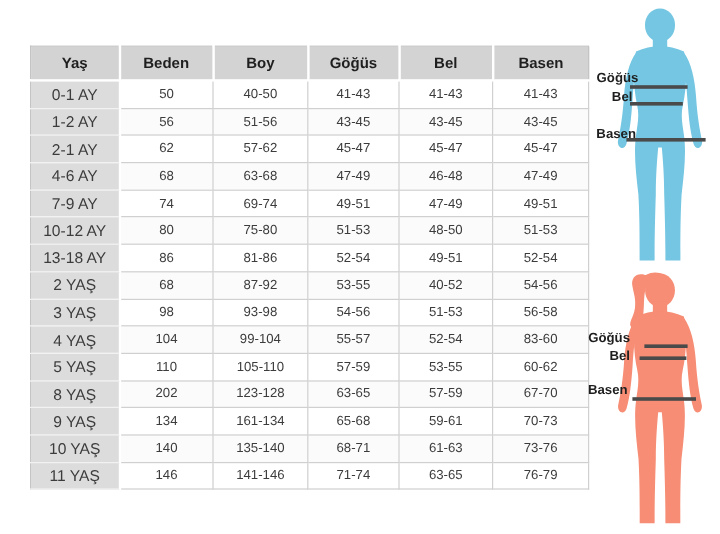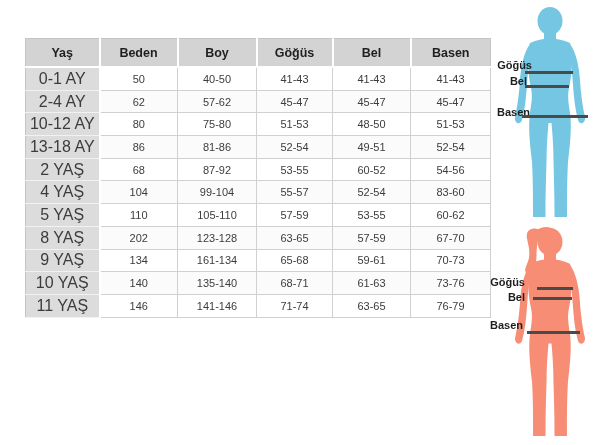--- a/index.html
+++ b/index.html
@@ -40,21 +40,21 @@
     height: 19.7px;
     background: #ffffff;
     border: 1px solid var(--cell-border, #d0d0d0);
   }
   table.size-table tr:nth-child(even) td { background: #fbfbfb; }
   table.size-table td.age {
     background: var(--age-column-bg, #dcdcdc);
     border-right: 2px solid #ffffff;
     border-bottom: 1px solid #f2f2f2;
     border-left: 1px solid #c4c4c4;
-    font-size: 16px;
+    font-size: 13px;
   }
   table.size-table tr:nth-child(even) td.age { background: var(--age-column-bg, #dcdcdc); }
   table.size-table col.c-age   { width: 74px; }
   table.size-table col.c-beden { width: 78px; }
   table.size-table col.c-boy   { width: 79px; }
   table.size-table col.c-gogus { width: 76px; }
   table.size-table col.c-bel   { width: 78px; }
   table.size-table col.c-basen { width: 80px; }
   
   .figures-panel {
@@ -106,26 +106,50 @@
     <tbody id="table-body">
         <tr>
           <td class="age">0-1 AY</td>
           <td>50</td>
           <td>40-50</td>
           <td>41-43</td>
           <td>41-43</td>
           <td>41-43</td>
         </tr>
         <tr>
-          <td class="age">2-4 AY</td>
+          <td class="age">1-2 AY</td>
+          <td>56</td>
+          <td>51-56</td>
+          <td>43-45</td>
+          <td>43-45</td>
+          <td>43-45</td>
+        </tr>
+        <tr>
+          <td class="age">2-1 AY</td>
           <td>62</td>
           <td>57-62</td>
           <td>45-47</td>
           <td>45-47</td>
           <td>45-47</td>
+        </tr>
+        <tr>
+          <td class="age">4-6 AY</td>
+          <td>68</td>
+          <td>63-68</td>
+          <td>47-49</td>
+          <td>46-48</td>
+          <td>47-49</td>
+        </tr>
+        <tr>
+          <td class="age">7-9 AY</td>
+          <td>74</td>
+          <td>69-74</td>
+          <td>49-51</td>
+          <td>47-49</td>
+          <td>49-51</td>
         </tr>
         <tr>
           <td class="age">10-12 AY</td>
           <td>80</td>
           <td>75-80</td>
           <td>51-53</td>
           <td>48-50</td>
           <td>51-53</td>
         </tr>
         <tr>
@@ -134,22 +158,30 @@
           <td>81-86</td>
           <td>52-54</td>
           <td>49-51</td>
           <td>52-54</td>
         </tr>
         <tr>
           <td class="age">2 YAŞ</td>
           <td>68</td>
           <td>87-92</td>
           <td>53-55</td>
-          <td>60-52</td>
+          <td>40-52</td>
           <td>54-56</td>
+        </tr>
+        <tr>
+          <td class="age">3 YAŞ</td>
+          <td>98</td>
+          <td>93-98</td>
+          <td>54-56</td>
+          <td>51-53</td>
+          <td>56-58</td>
         </tr>
         <tr>
           <td class="age">4 YAŞ</td>
           <td>104</td>
           <td>99-104</td>
           <td>55-57</td>
           <td>52-54</td>
           <td>83-60</td>
         </tr>
         <tr>

